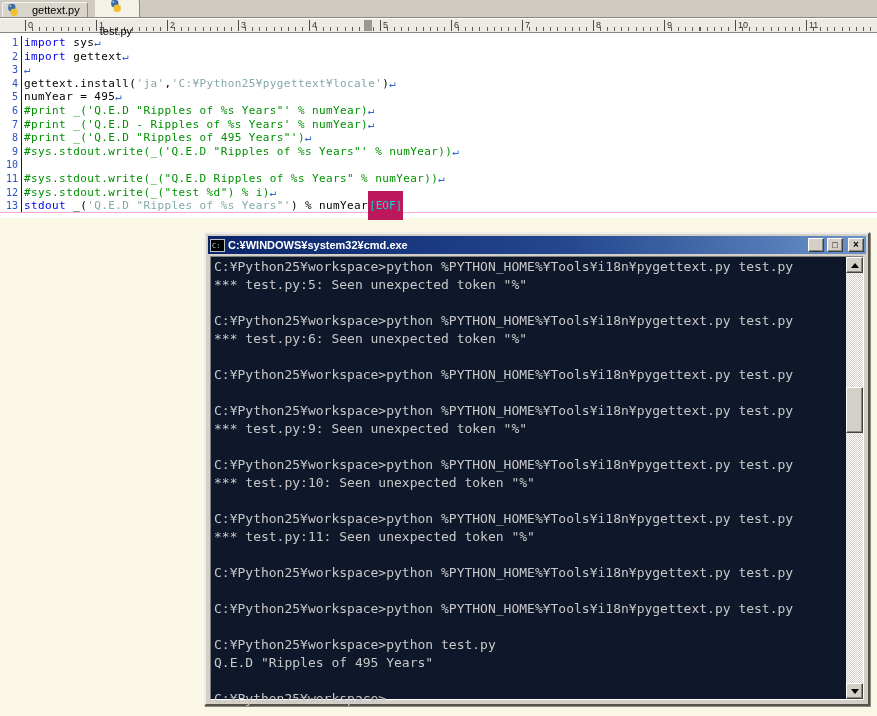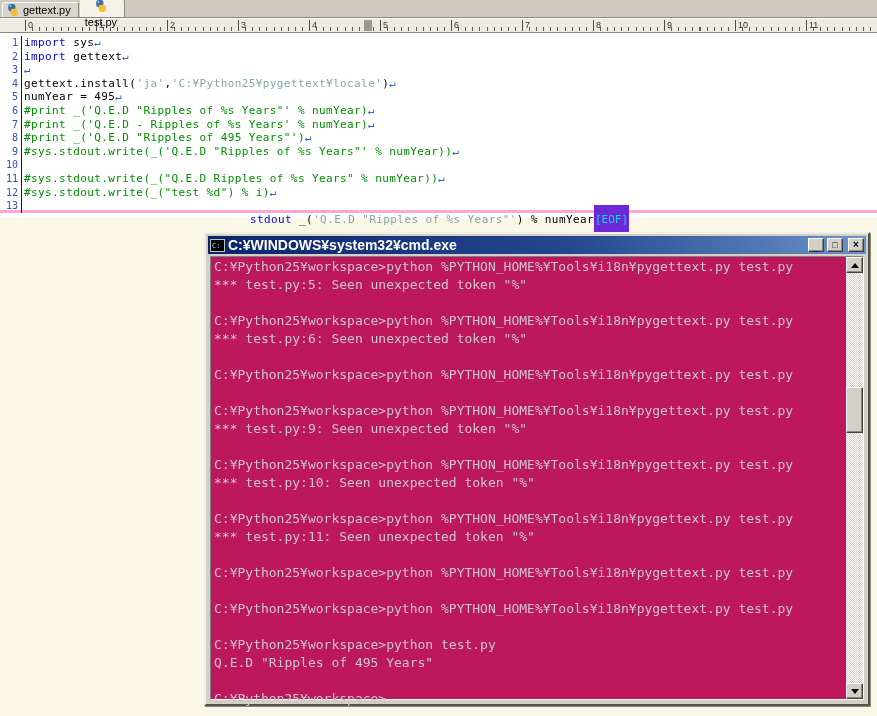--- a/index.html
+++ b/index.html
@@ -5,68 +5,68 @@
   * { margin:0; padding:0; box-sizing:border-box; }
   body { font-family:"Liberation Sans", sans-serif; }
   .screen { position:relative; width:877px; height:716px; background:#fbf7e6; overflow:hidden; }
 
   
   .editor { position:absolute; left:0; top:0; width:877px; height:218px; background:#ffffff; }
 
   .tabbar { position:absolute; left:0; top:0; width:877px; height:18px;
             background:#cfcbc2; border-bottom:1px solid #8a887f;
             display:flex; align-items:flex-end; padding-left:2px; }
-  .tab { display:flex; align-items:center; gap:4px; padding:0 7px 0 4px;
+  .tab { display:flex; align-items:center; gap:13px; padding:0 7px 0 4px;
          height:15px; background:#d9d5cc; border:1px solid #8a887f; border-bottom:none;
          border-top-color:#f6f4ee; border-left-color:#f6f4ee;
-         border-radius:3px 3px 0 0; font-size:11px; color:#000; margin-right:1px; white-space:nowrap; }
+         border-radius:3px 3px 0 0; font-size:11px; color:#000; margin-right:7px; white-space:nowrap; }
   .tab.active { height:18px; background:#f4f1e8; position:relative; z-index:2;flex-direction:column; }
   .pyicon { width:12px; height:12px; flex:none; }
 
   .ruler { position:absolute; left:0; top:18px; width:877px; height:15px;
            background:#edeae3; border-top:1px solid #ffffff; border-bottom:1px solid #8a887f; }
   .ruler-ticks { position:absolute; left:25px; right:0; bottom:1px; height:4px;
                  background:repeating-linear-gradient(to right,#5a5a5a 0 1px,transparent 1px 7.1px); }
   .ruler-num { position:absolute; top:1px; height:11px; border-left:1px solid #4a4a4a;
                padding-left:2px; font-size:9px; color:#333; line-height:10px; }
   .ruler-caret { position:absolute; top:1px; width:8px; height:11px; background:#9a988f; }
 
   .code-area { position:absolute; left:0; top:34px; width:877px; height:184px; background:#fff;
                font-family:"DejaVu Sans Mono", monospace; font-size:11px; letter-spacing:0.4px;
                padding-top:2px; }
   .code-row { display:flex; height:13.6px; line-height:13.5px; white-space:pre; }
-  .code-row.current { border-bottom:3px solid #f9a8d4;flex-direction:column; }
+  .code-row.current { border-bottom:1px solid #f9a8d4; }
   .gutter { flex:none; width:22px; text-align:right; padding-right:3px;
             color:#3050c0; font-size:10px; letter-spacing:0; border-right:1px solid #1a1a1a; }
   .code-text { padding-left:2px;text-align:center; }
   .kw  { color:#0000ee; }
   .com { color:#009000; }
   .str { color:#84a8a8; }
   .pl  { color:#000000; }
   .eol { color:#3366cc; }
-  .eof { background:#6d28d9; color:#00dddd; letter-spacing:0; padding:8px 1px; }
+  .eof { background:#be185d; color:#00dddd; letter-spacing:0; padding:8px 1px; }
 
   
   .cmd-window { position:absolute; left:204px; top:232px; width:666px; height:474px;
                 background:#d4d0c8;
                 border:2px solid; border-color:#f0eee9 #55534e #55534e #f0eee9;
                 box-shadow:1px 1px 0 #8a887f; padding:2px; }
   .cmd-titlebar { height:18px; background:linear-gradient(to right,#0a246a,#24478f 55%,#6a93c8);
                   display:flex; align-items:center; padding:0 2px; gap:3px; }
   .cmd-icon { width:15px; height:13px; flex:none; }
-  .cmd-title { flex:1; color:#fff; font-size:14px; font-weight:bold; white-space:nowrap; overflow:hidden; }
+  .cmd-title { flex:1; color:#fff; font-size:11px; font-weight:bold; white-space:nowrap; overflow:hidden; }
   .tb-btn { width:16px; height:14px; flex:none; background:#d4d0c8;
             border:1px solid; border-color:#fff #404040 #404040 #fff;
             box-shadow:inset -1px -1px 0 #8a887f;
             display:flex; align-items:center; justify-content:center;
             font-size:9px; font-weight:bold; color:#000; line-height:1; }
   .tb-btn.min span { transform:translateY(3px); }
   .tb-btn.close { margin-left:2px; font-size:10px; }
 
-  .cmd-console { position:absolute; left:4px; right:4px; top:22px; bottom:4px; background:#be185d;
+  .cmd-console { position:absolute; left:4px; right:4px; top:22px; bottom:4px; background:#0f172a;
                  border:1px solid #808080; border-right-color:#fff; border-bottom-color:#fff; }
   .console-text { position:absolute; left:3px; top:1px; right:19px; overflow:hidden;
                   font-family:"DejaVu Sans Mono", monospace; font-size:13px; color:#c8c8c8;
                   line-height:18px; white-space:pre; }
   .cmd-line { height:18px; }
 
   .scrollbar { position:absolute; right:0; top:0; bottom:0; width:17px;
                background:#fff;
                background-image:conic-gradient(#ffffff 25%, #d4d0c8 0 50%, #ffffff 0 75%, #d4d0c8 0);
                background-size:2px 2px; }

